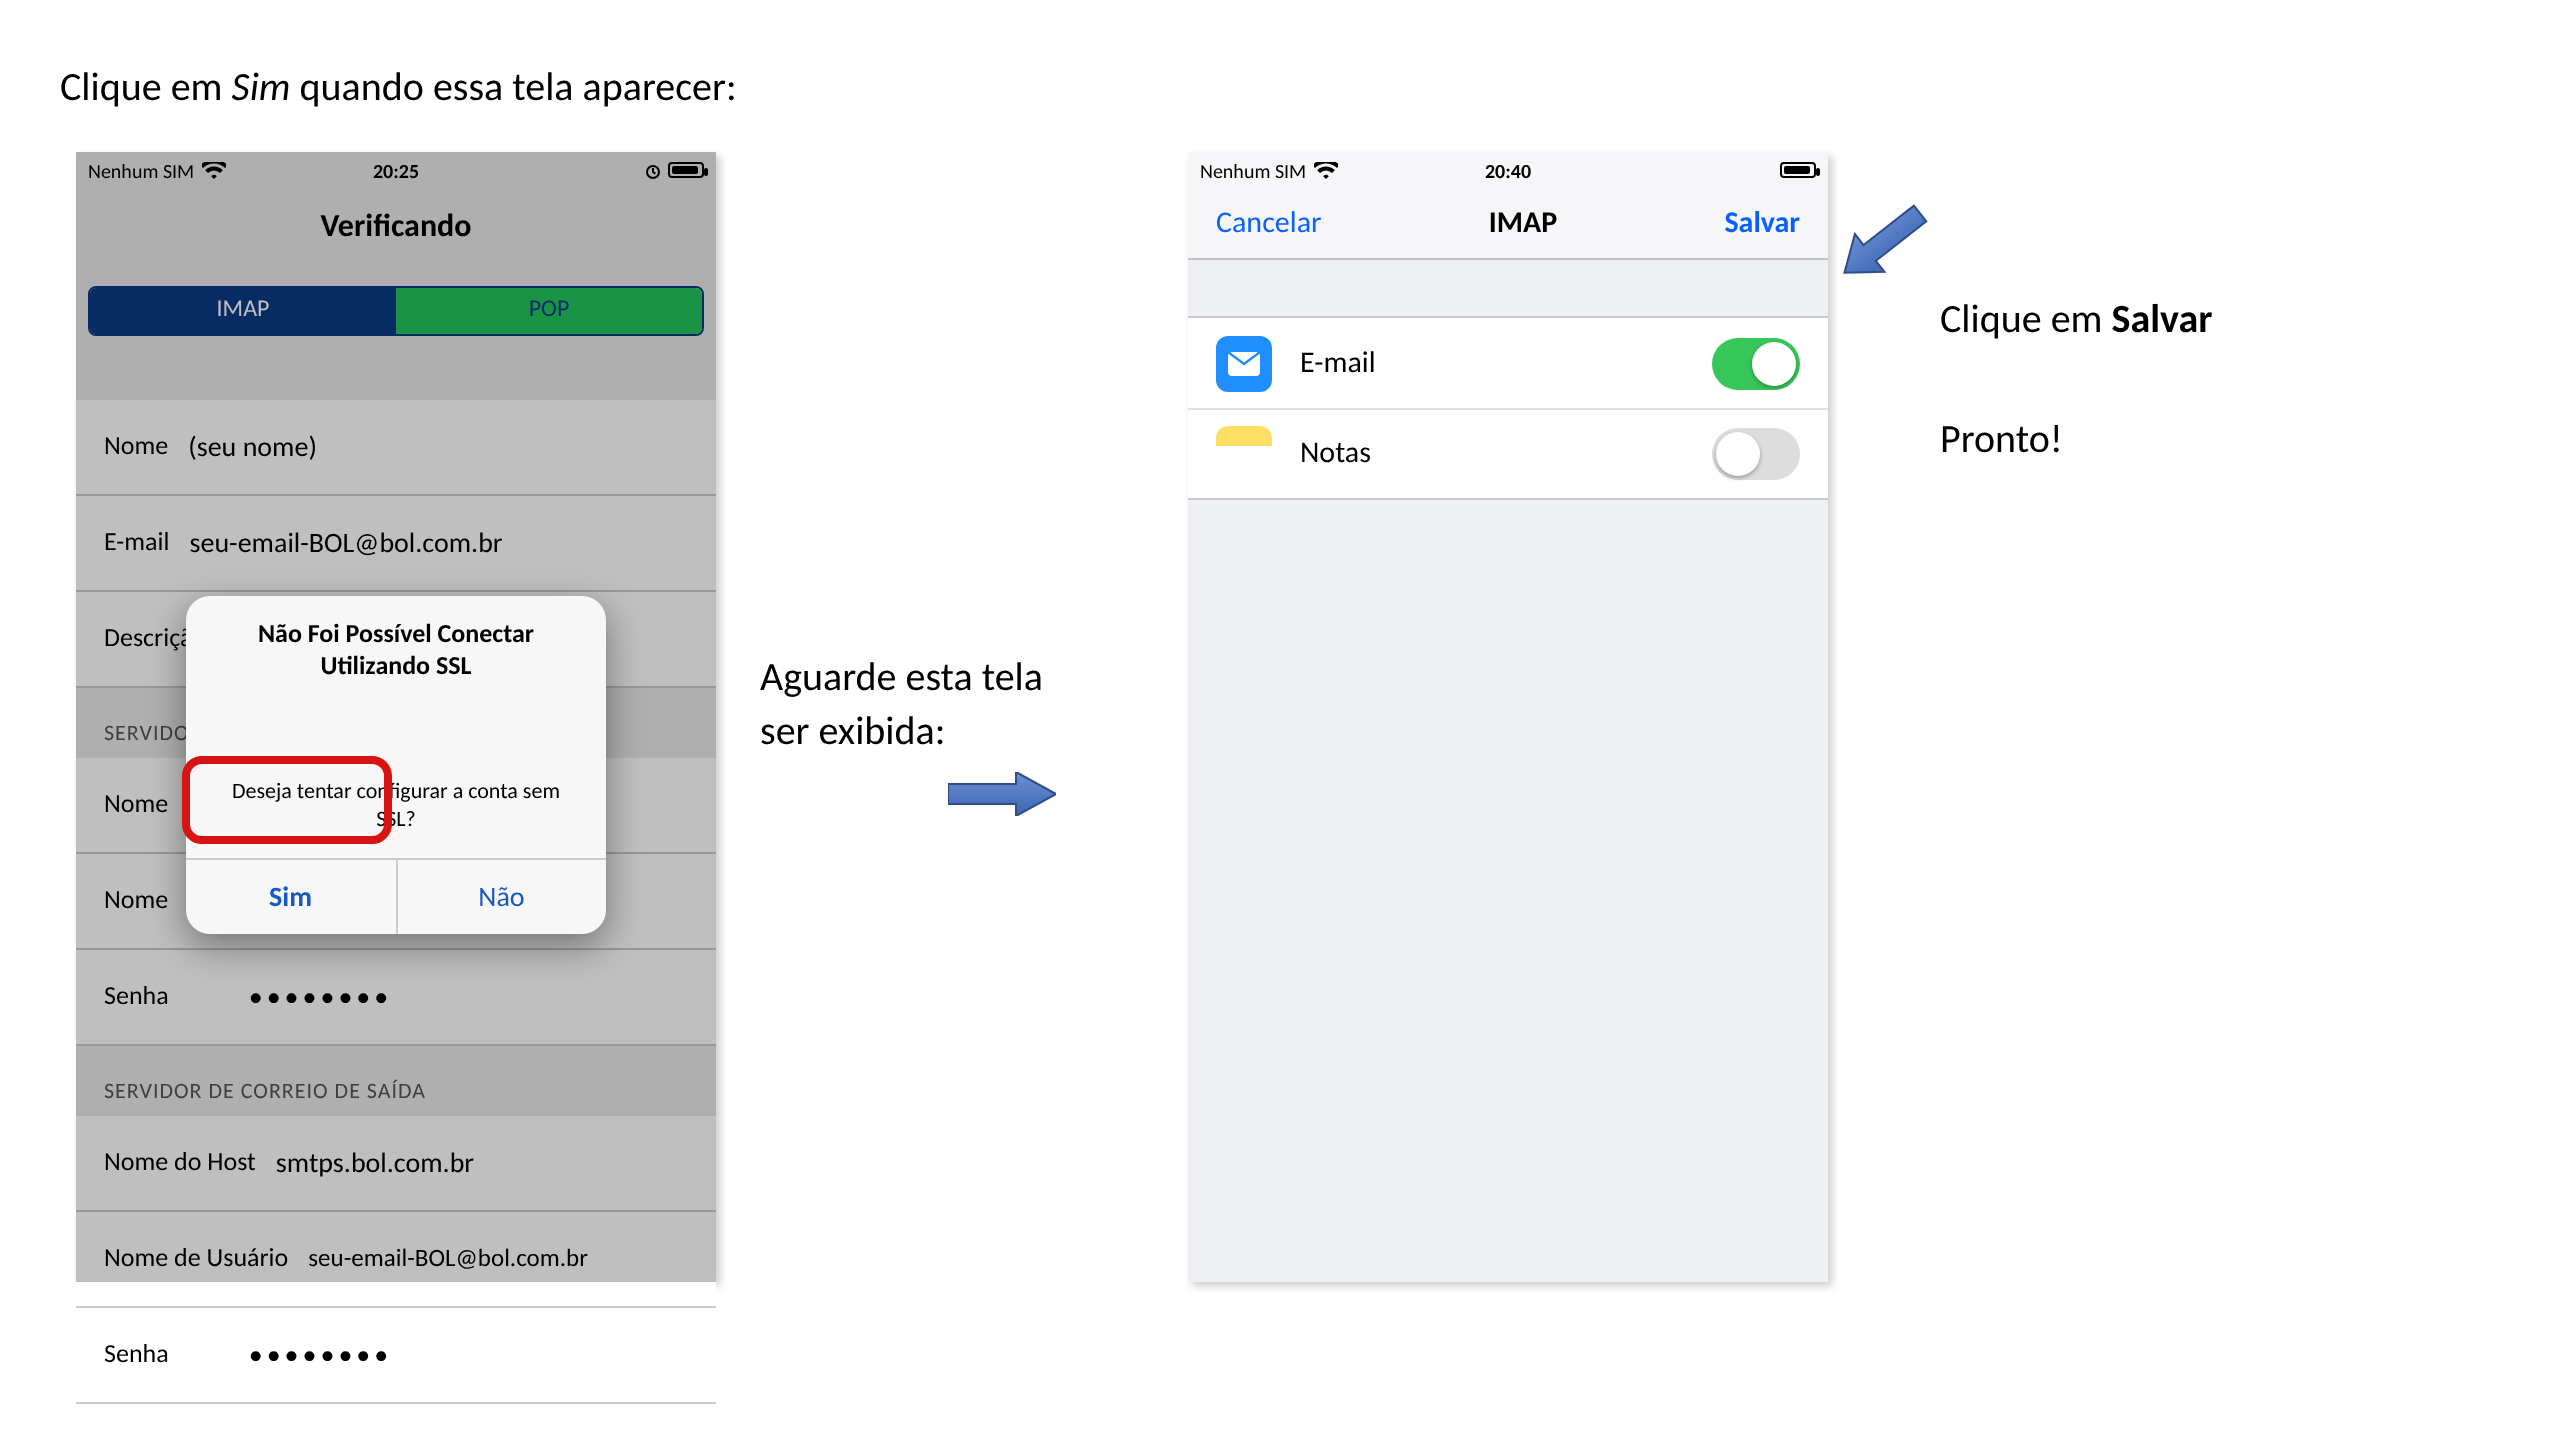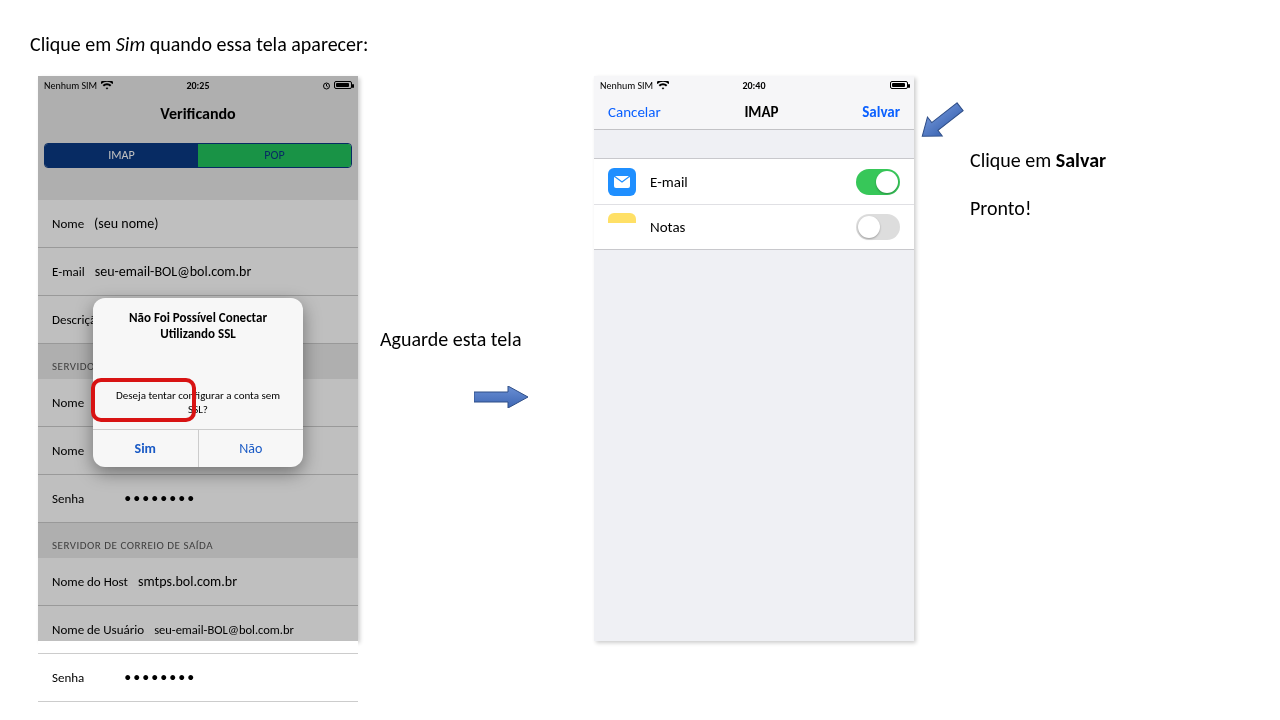--- a/index.html
+++ b/index.html
@@ -127,26 +127,27 @@
 </style>
 </head>
 <body>
 
 <div class="instr" style="left:30px;top:32px;">
   <span>Clique em </span><i>Sim </i><span>quando essa tela aparecer:</span>
 </div>
 
 <div class="instr" style="left:380px;top:326px;line-height:1.35;">
   <div>Aguarde esta tela</div>
+  <div>ser exibida:</div>
 </div>
 
 <div class="instr" style="left:970px;top:148px;">
   <span>Clique em </span><b>Salvar</b>
 </div>
-<div class="instr" style="left:970px;top:196px;">Pronto!</div>
+<div class="instr" style="left:970px;top:208px;">Pronto!</div>
 
 <div class="arrow" style="left:474px;top:386px;">
   <svg width="54" height="22" viewBox="0 0 54 22">
     <defs>
         <linearGradient id="gb" x1="0" y1="0" x2="0" y2="1">
           <stop offset="0" stop-color="#6a8fd4"></stop>
           <stop offset="1" stop-color="#3d66b3"></stop>
         </linearGradient>
       </defs>
     <polygon points="0,6 34,6 34,0 54,11 34,22 34,16 0,16" fill="url(#gb)" stroke="#2f4e87" stroke-width="1"></polygon>

